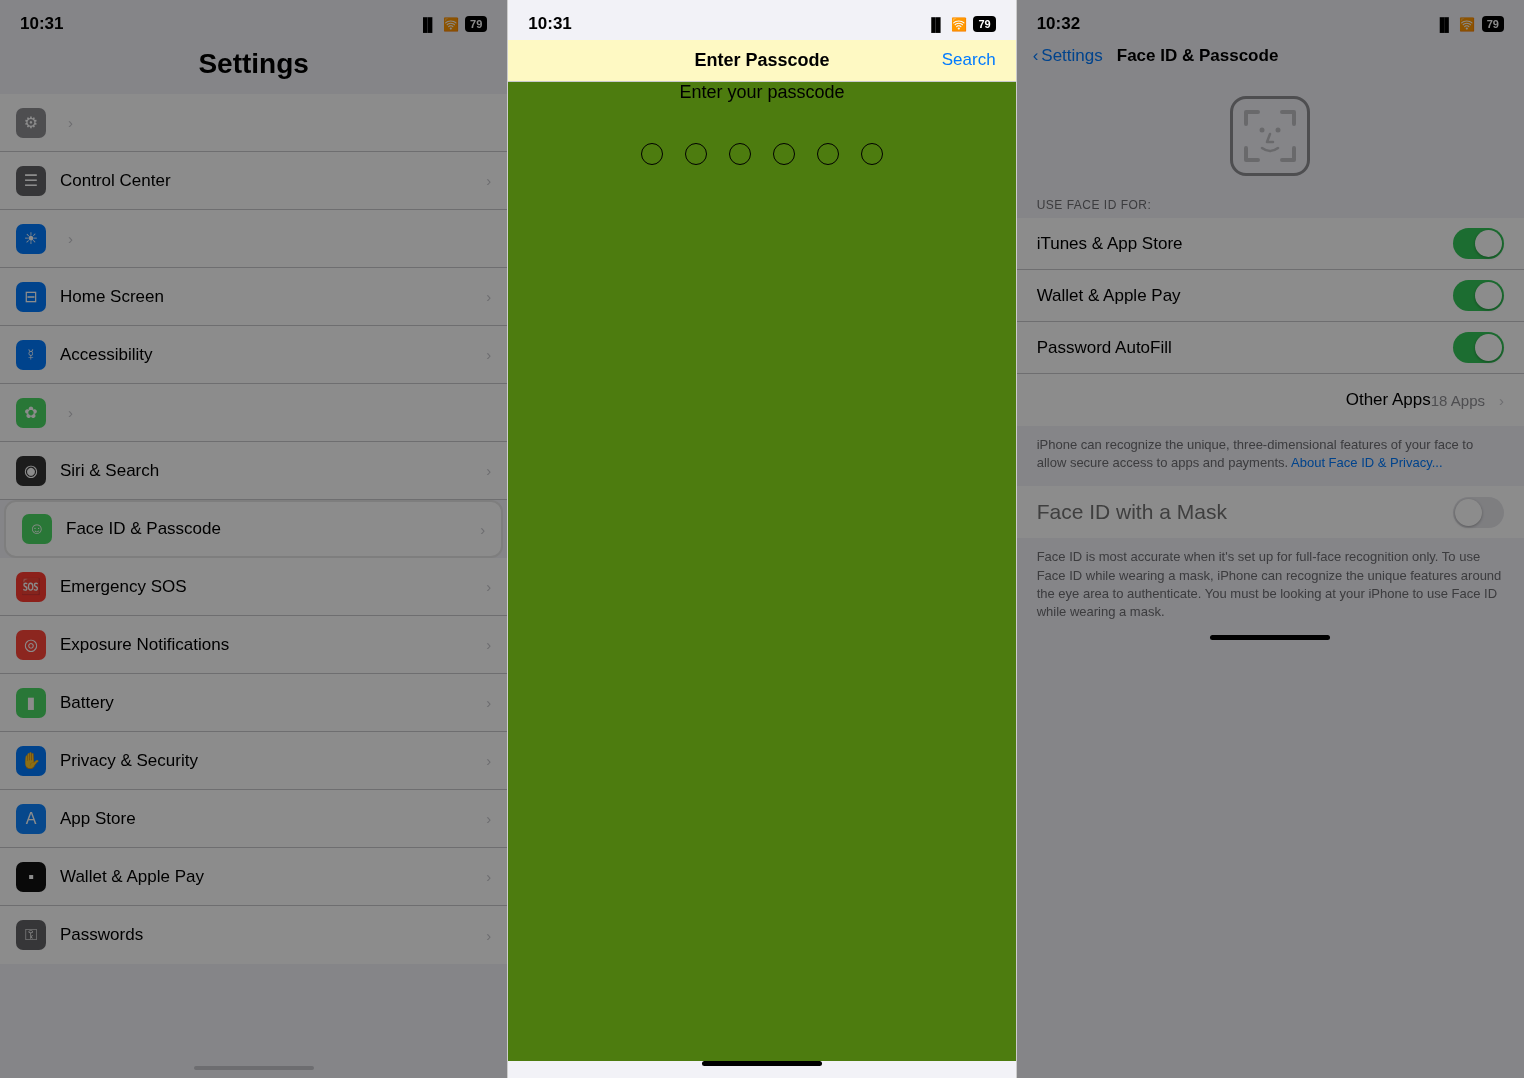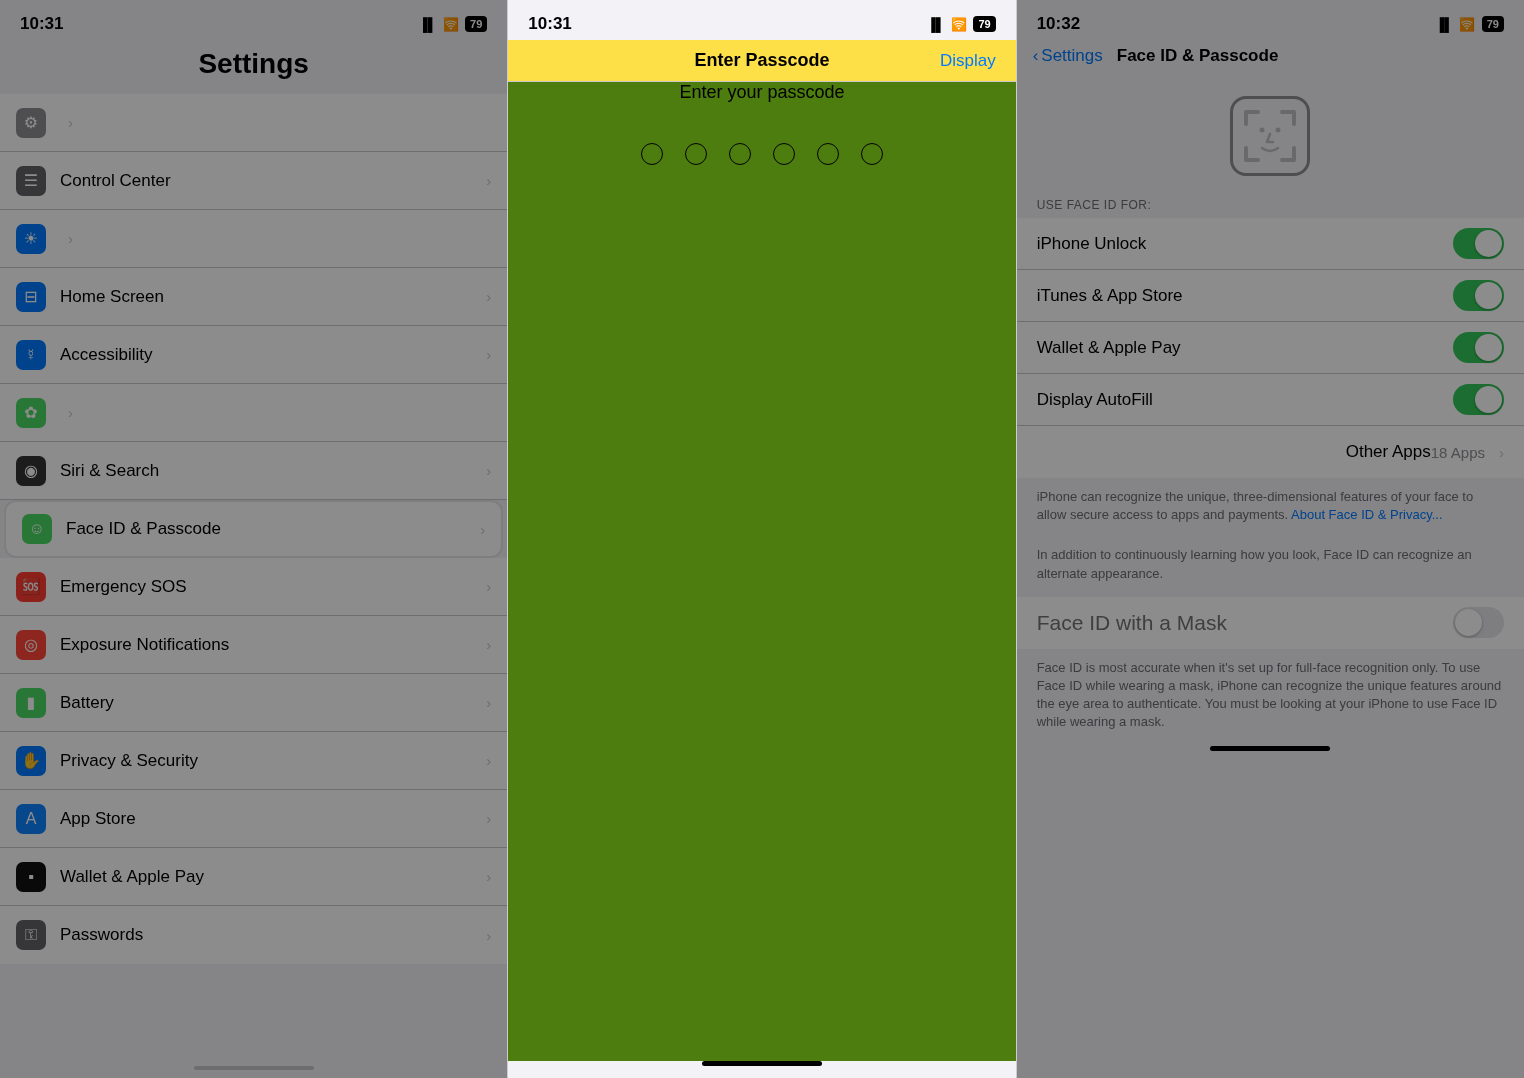--- a/index.html
+++ b/index.html
@@ -133,25 +133,25 @@
       border-left: 1px solid #ccc;
       border-right: 1px solid #ccc;
     }
 
     .panel-2 .status-bar {
       background: #f2f2f7;
     }
 
     .passcode-header {
       display: flex;
-      align-items: flex-end;
+      align-items: flex-start;
       justify-content: center;
       padding: 10px 20px 10px;
       position: relative;
-      background: #fde047;
+      background: #fef9c3;
     }
     .passcode-title {
       font-size: 18px;
       font-weight: 600;
       color: #000;
     }
     .passcode-cancel {
       position: absolute;
       right: 20px;
       font-size: 17px;
@@ -493,21 +493,21 @@
     <span class="status-time">10:31</span>
     <div class="status-icons">
       <span>▐▌</span>
       <span>🛜</span>
       <span class="battery-box">79</span>
     </div>
   </div>
 
   <div class="passcode-header">
     <span class="passcode-title">Enter Passcode</span>
-    <span class="passcode-cancel">Display</span>
+    <span class="passcode-cancel">Search</span>
   </div>
   <div class="passcode-divider"></div>
 
   <div class="passcode-body">
     <div class="passcode-prompt">Enter your passcode</div>
     <div class="passcode-dots">
       <div class="passcode-dot"></div>
       <div class="passcode-dot"></div>
       <div class="passcode-dot"></div>
       <div class="passcode-dot"></div>
@@ -555,58 +555,51 @@
 
         <path d="M24 44 Q32 50 40 44" stroke="#8e8e93" stroke-width="2.5" stroke-linecap="round" fill="none"></path>
       </svg>
     </div>
   </div>
 
   <div class="section-label">USE FACE ID FOR:</div>
 
   <div class="face-id-list">
     <div class="face-id-item">
-      <span class="face-id-item-label">iPhone Unlock</span>
-      <div class="toggle">
-        <div class="toggle-knob"></div>
-      </div>
-    </div>
-    <div class="face-id-item">
       <span class="face-id-item-label">iTunes &amp; App Store</span>
       <div class="toggle">
         <div class="toggle-knob"></div>
       </div>
     </div>
     <div class="face-id-item">
       <span class="face-id-item-label">Wallet &amp; Apple Pay</span>
       <div class="toggle">
         <div class="toggle-knob"></div>
       </div>
     </div>
     <div class="face-id-item">
-      <span class="face-id-item-label">Display AutoFill</span>
+      <span class="face-id-item-label">Password AutoFill</span>
       <div class="toggle">
         <div class="toggle-knob"></div>
       </div>
     </div>
     <div class="face-id-item">
       <span class="face-id-item-label">Other Apps</span>
       <span class="face-id-item-value">18 Apps</span>
       <span class="item-chevron">›</span>
     </div>
   </div>
 
   <div class="face-id-desc">
     <span>iPhone can recognize the unique, three-dimensional features of your face to allow secure access to apps and payments.</span>
     <span> </span>
     <a href="#">About Face ID &amp; Privacy...</a>
   </div>
 
 
-  <div class="alternate-desc">In addition to continuously learning how you look, Face ID can recognize an alternate appearance.</div>
 
   <div class="face-id-list">
     <div class="mask-item">
       <span class="mask-label">Face ID with a Mask</span>
       <div class="toggle off">
         <div class="toggle-knob"></div>
       </div>
     </div>
   </div>
 

